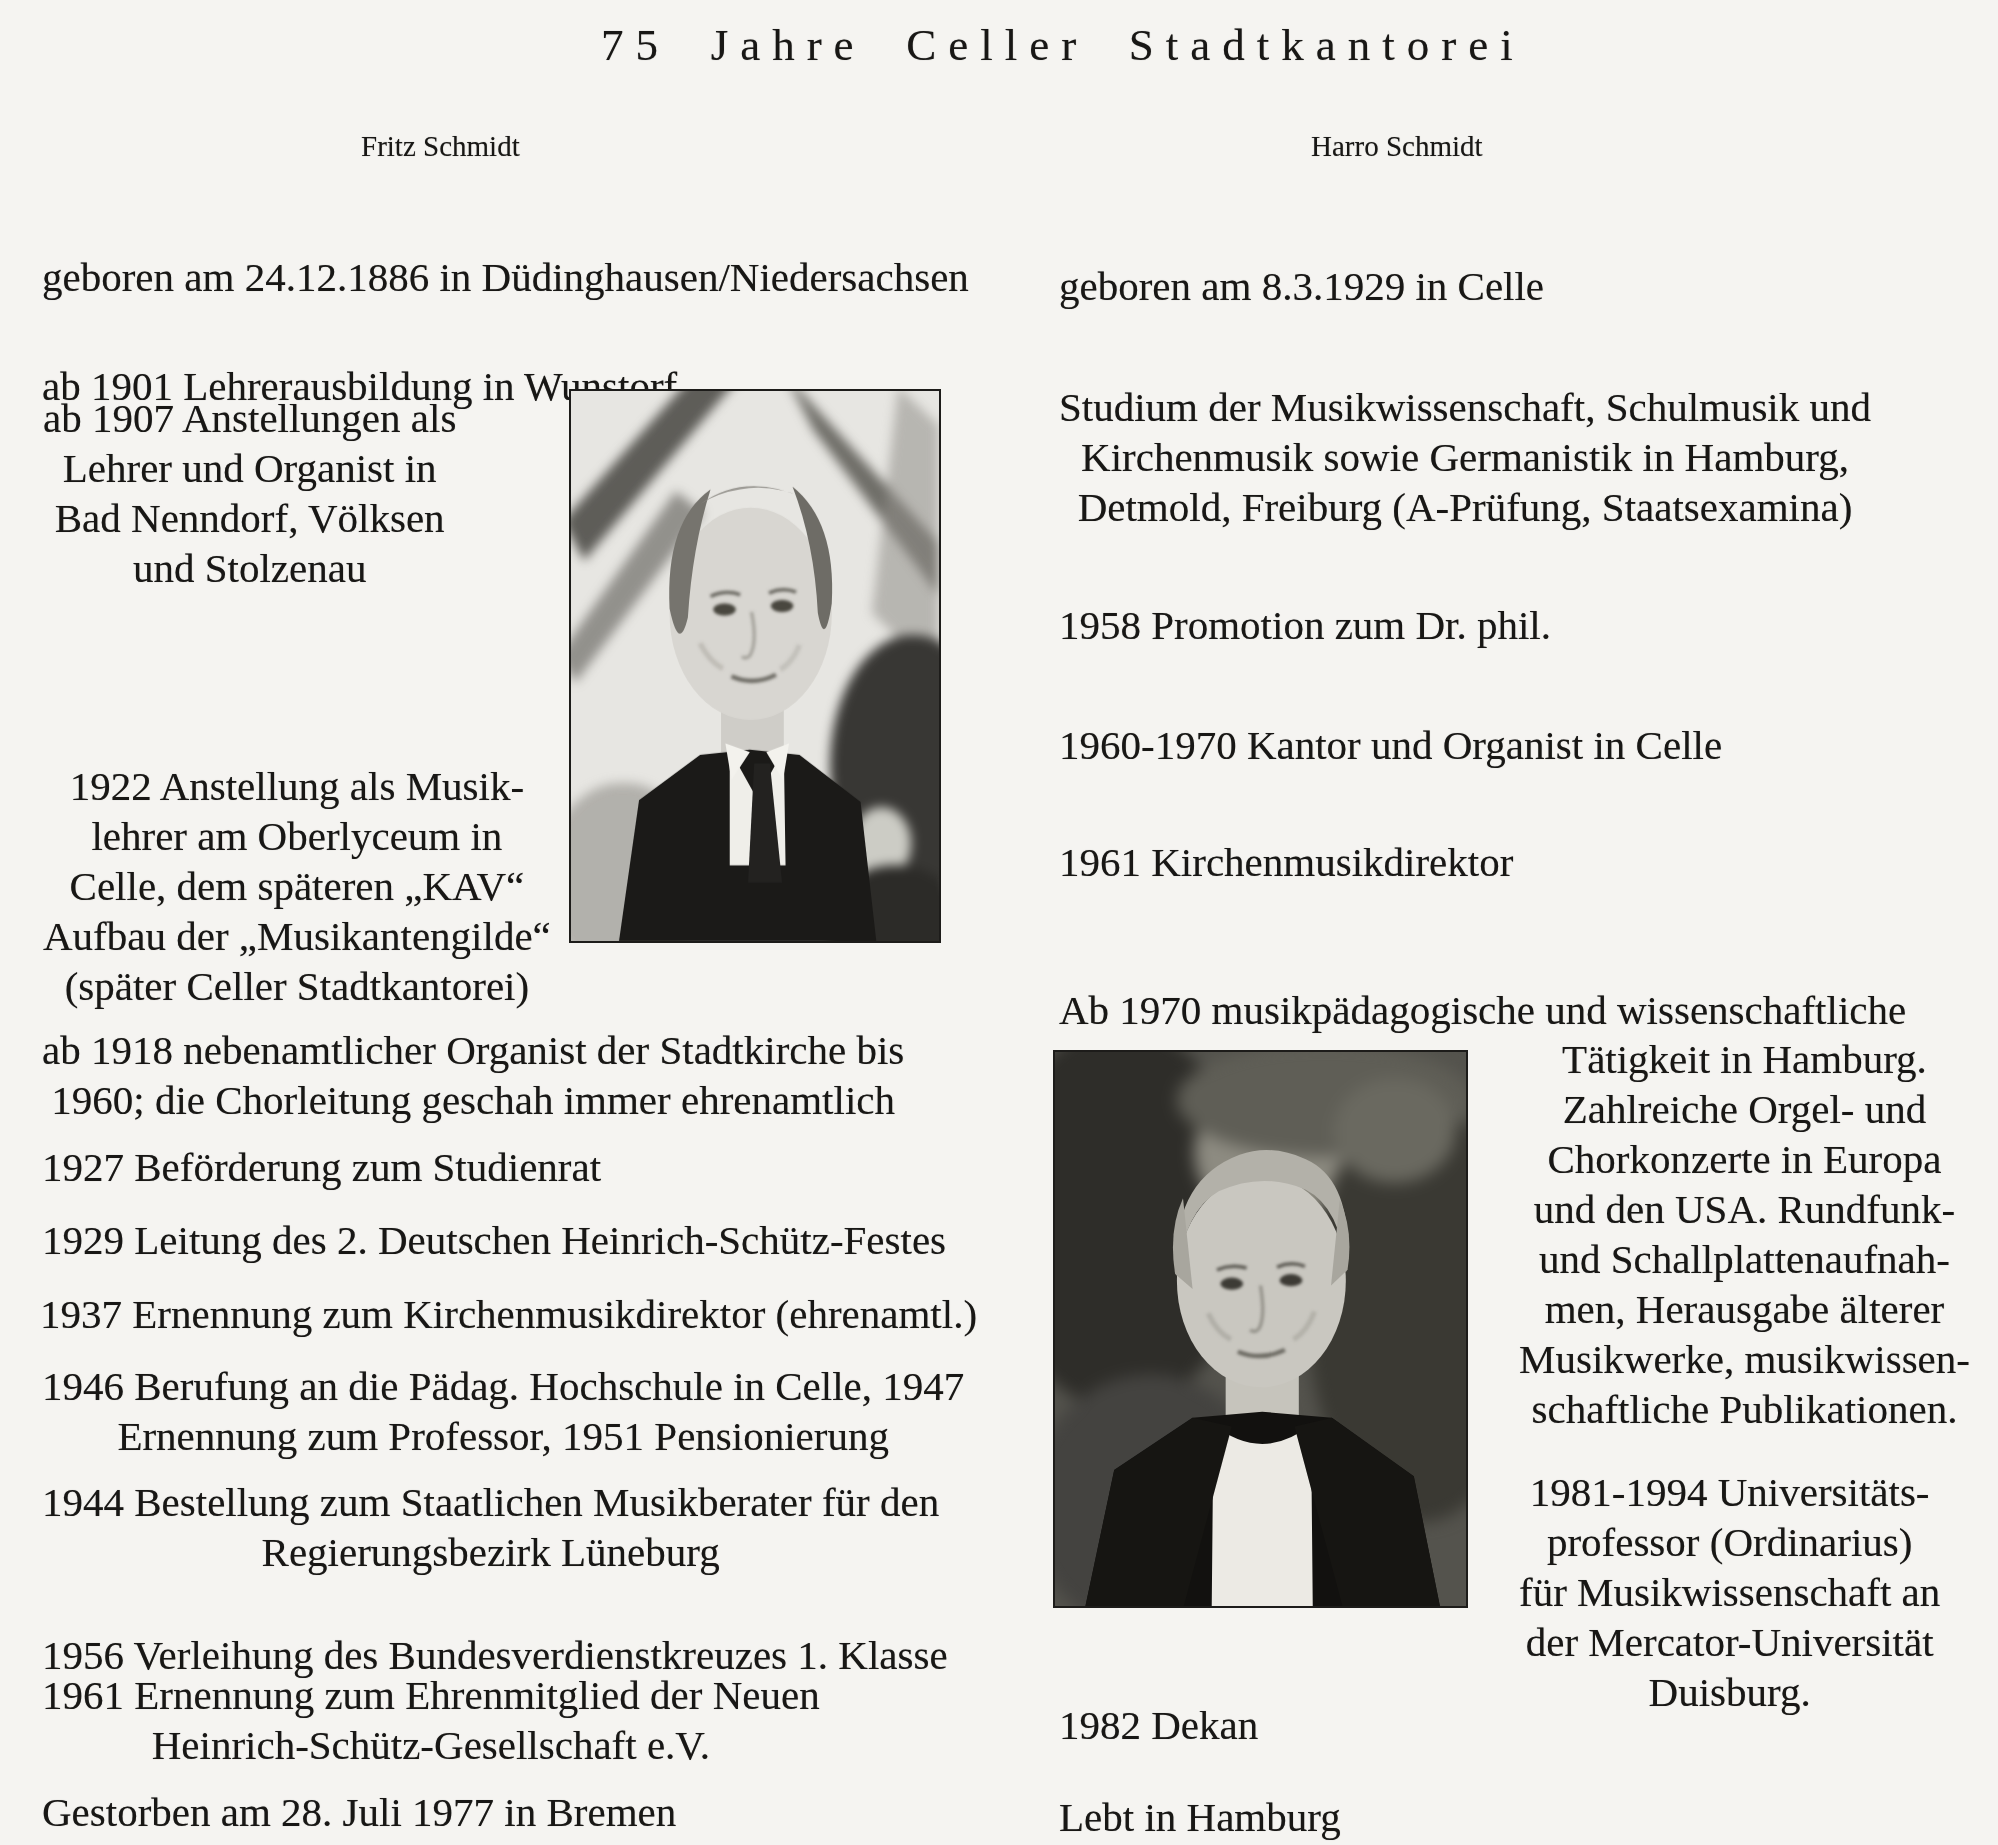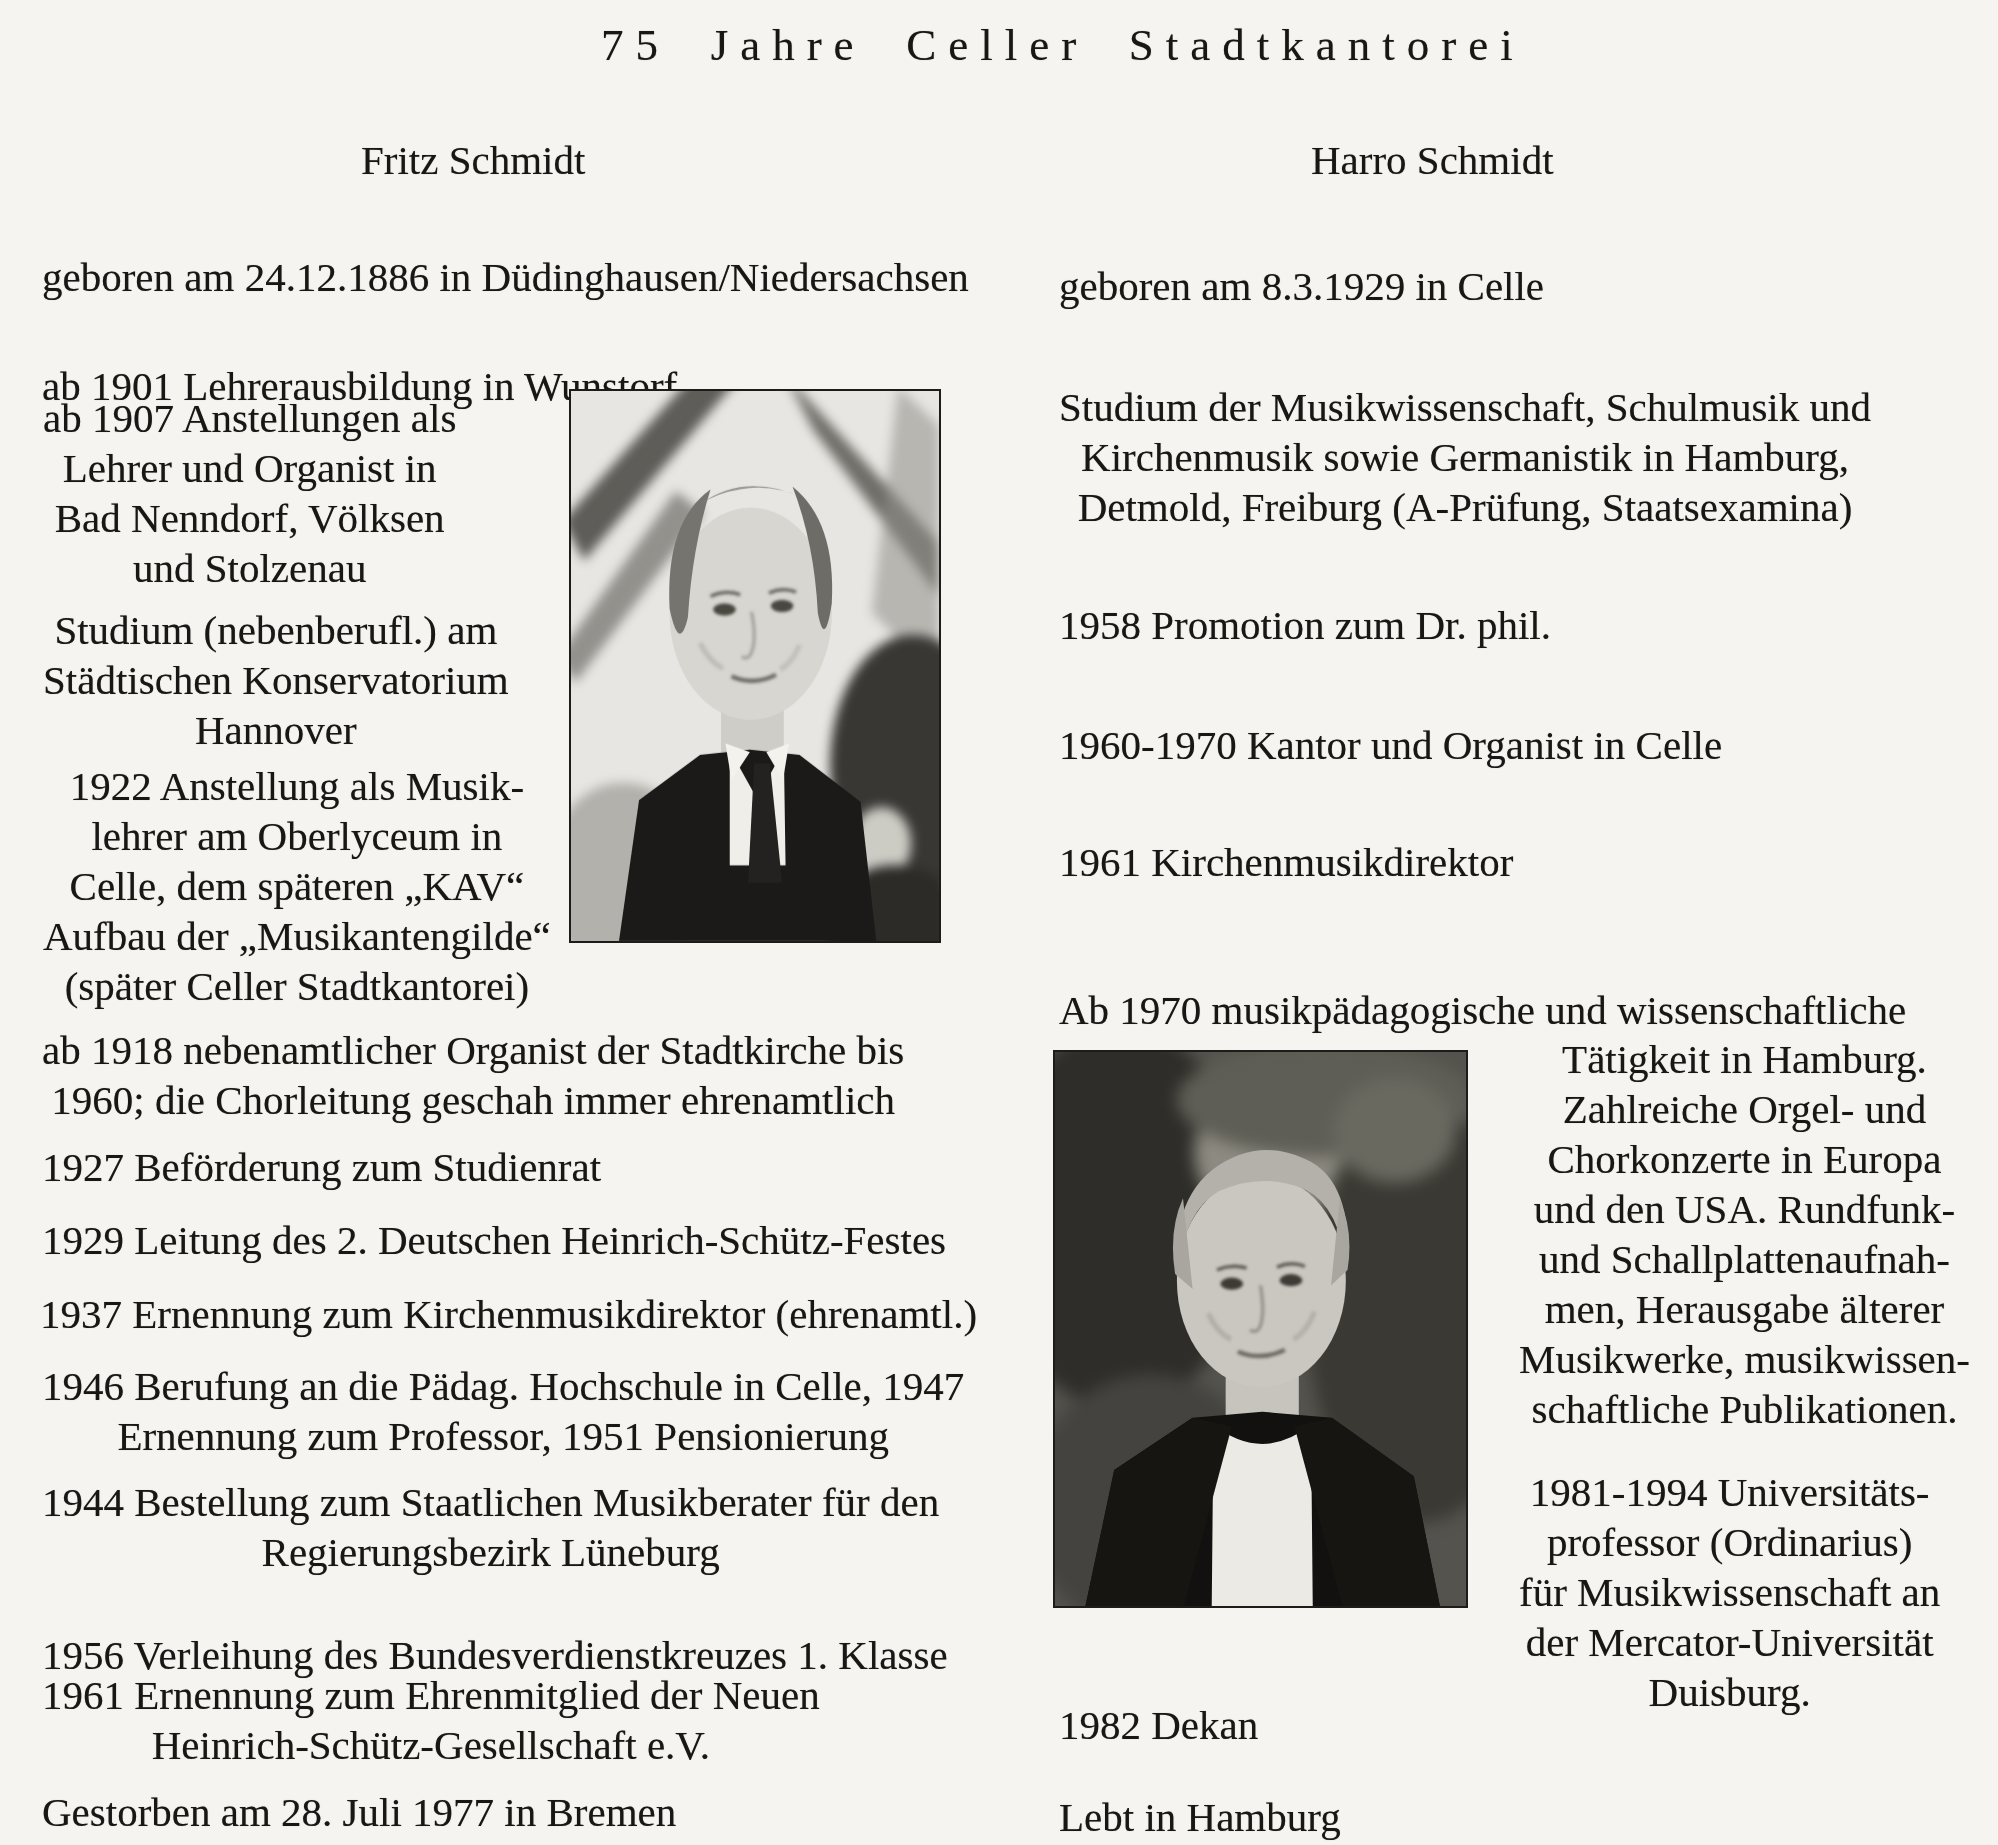--- a/index.html
+++ b/index.html
@@ -14,24 +14,23 @@
   }
   .title{
     position:absolute;
     font-size:45px;line-height:1;
     letter-spacing:12px;word-spacing:17.4px;
     white-space:nowrap;
     text-shadow:0 0 0.9px rgba(20,20,20,.45);
   }
   .col-header{
     position:absolute;
-    font-size:41px;line-height:1;
+    font-size:29px;line-height:1;
     white-space:nowrap;
     text-shadow:0 0 0.9px rgba(20,20,20,.4);
-    margin-top:8px;
   }
   .para{position:absolute;}
   .ln{
     font-size:41px;line-height:50px;
     white-space:nowrap;
     text-shadow:0 0 0.7px rgba(25,25,25,.5);
     text-align:center;
   }
   .photo{
     position:absolute;
@@ -59,25 +58,20 @@
     <div class="ln">ab 1901 Lehrerausbildung in Wunstorf</div>
   </div>
 
   <div class="para" style="left:43px;top:393px;">
     <div class="ln">ab 1907 Anstellungen als</div>
     <div class="ln">Lehrer und Organist in</div>
     <div class="ln">Bad Nenndorf, Völksen</div>
     <div class="ln">und Stolzenau</div>
   </div>
 
-  <div class="para" style="left:43px;top:605px;">
-    <div class="ln">Studium (nebenberufl.) am</div>
-    <div class="ln">Städtischen Konservatorium</div>
-    <div class="ln">Hannover</div>
-  </div>
 
   <div class="para" style="left:43px;top:761px;">
     <div class="ln">1922 Anstellung als Musik-</div>
     <div class="ln">lehrer am Oberlyceum in</div>
     <div class="ln">Celle, dem späteren „KAV“</div>
     <div class="ln">Aufbau der „Musikantengilde“</div>
     <div class="ln">(später Celler Stadtkantorei)</div>
   </div>
 
   <div class="para" style="left:42px;top:1025px;">

